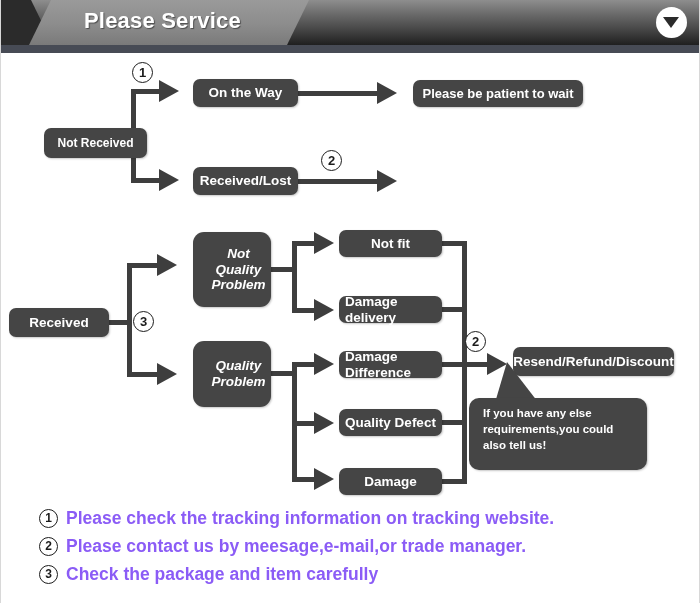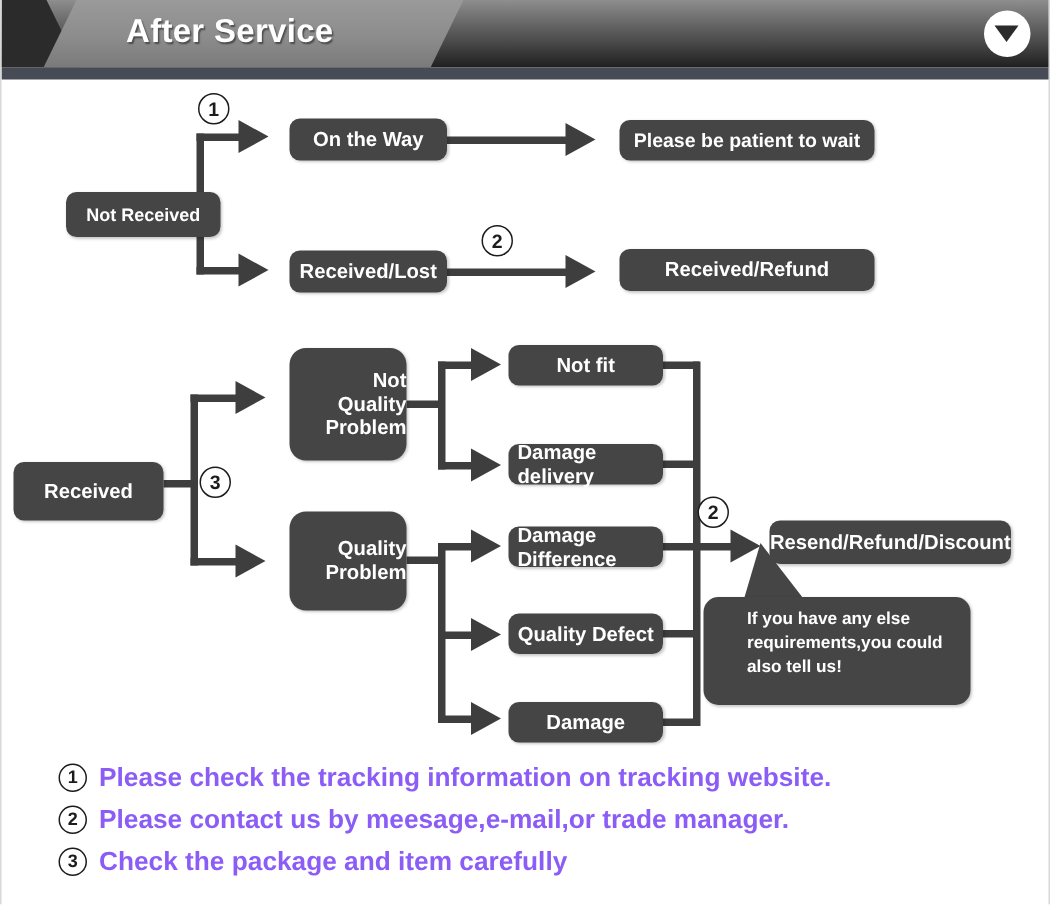--- a/index.html
+++ b/index.html
@@ -85,22 +85,23 @@
     align-items: center;
     justify-content: center;
     line-height: 1.18;
     box-shadow: 1px 1px 2px rgba(0,0,0,0.22);
     z-index: 4;
     padding: 0 6px;
   }
   .node.multiline {
     border-radius: 11px;
     justify-content: flex-start;
-    text-align: right;
+    text-align: center;
     padding: 0 0 0 13px;
+    font-style: italic;
   }
 
   
   .line-h, .line-v {
     position: absolute;
     background: #3e3e3e;
     z-index: 2;
   }
   .arrow {
     position: absolute;
@@ -131,21 +132,21 @@
   #bubble {
     position: absolute;
     left: 468px; top: 398px;
     width: 178px; height: 72px;
     background: #454545;
     border-radius: 10px;
     color: #ffffff;
     font-weight: bold;
     font-size: 11.5px;
     line-height: 1.38;
-    padding: 8px 10px 0 29px;
+    padding: 8px 10px 0 14px;
     z-index: 5;
     box-shadow: 1px 1px 2px rgba(0,0,0,0.22);
   }
   #bubble-tail {
     position: absolute;
     left: 493px; top: 362px;
     width: 0; height: 0;
     border-left: 13px solid transparent;
     border-right: 34px solid transparent;
     border-bottom: 44px solid #454545;
@@ -185,21 +186,21 @@
   }
 </style>
 </head>
 <body>
 
 <div id="page">
 
   <div id="header">
     <div id="header-dark-wedge"></div>
     <div id="header-light-band"></div>
-    <div id="header-title">After Service</div>
+    <div id="header-title">Please Service</div>
     <div id="header-dropdown">
       <div class="caret"></div>
     </div>
   </div>
   <div id="header-underbar"></div>
 
   <div class="node" style="left:8px; top:128px; width:103px; height:30px; font-size:12px;margin-left:35px;">Not Received</div>
 
   <div class="line-h" style="left:111px; top:141px; width:23px; height:5px;"></div>
 
@@ -213,26 +214,25 @@
 
   <div class="node" style="left:192px; top:79px; width:105px; height:28px; font-size:13.5px;">On the Way</div>
   <div class="node" style="left:192px; top:167px; width:105px; height:28px; font-size:13.5px;">Received/Lost</div>
 
   <div class="line-h" style="left:297px; top:91px; width:85px; height:5px;"></div>
   <div class="arrow" style="left:376px; top:82px;"></div>
   <div class="node" style="left:412px; top:80px; width:170px; height:27px; font-size:13px;">Please be patient to wait</div>
 
   <div class="line-h" style="left:297px; top:179px; width:85px; height:5px;"></div>
   <div class="arrow" style="left:376px; top:170px;"></div>
-  <div class="node" style="left:412px; top:166px; width:170px; height:28px; font-size:13.5px;">Received/Refund</div>
 
   <div class="circle-num" style="left:131px; top:62px;">1</div>
   <div class="circle-num" style="left:320px; top:150px;">2</div>
 
-  <div class="node" style="left:8px; top:308px; width:100px; height:39px; font-size:13.5px;">Received</div>
+  <div class="node" style="left:8px; top:308px; width:100px; height:29px; font-size:13.5px;">Received</div>
 
   <div class="line-h" style="left:108px; top:320px; width:22px; height:5px;"></div>
   <div class="line-v" style="left:126px; top:263px; width:5px; height:114px;"></div>
   <div class="line-h" style="left:126px; top:263px; width:33px; height:5px;"></div>
   <div class="arrow" style="left:156px; top:254px;"></div>
   <div class="line-h" style="left:126px; top:372px; width:33px; height:5px;"></div>
   <div class="arrow" style="left:156px; top:363px;"></div>
   <div class="circle-num" style="left:132px; top:311px;">3</div>
 
   <div class="node multiline" style="left:192px; top:232px; width:78px; height:75px; font-size:13.5px;">Not Quality Problem</div>

